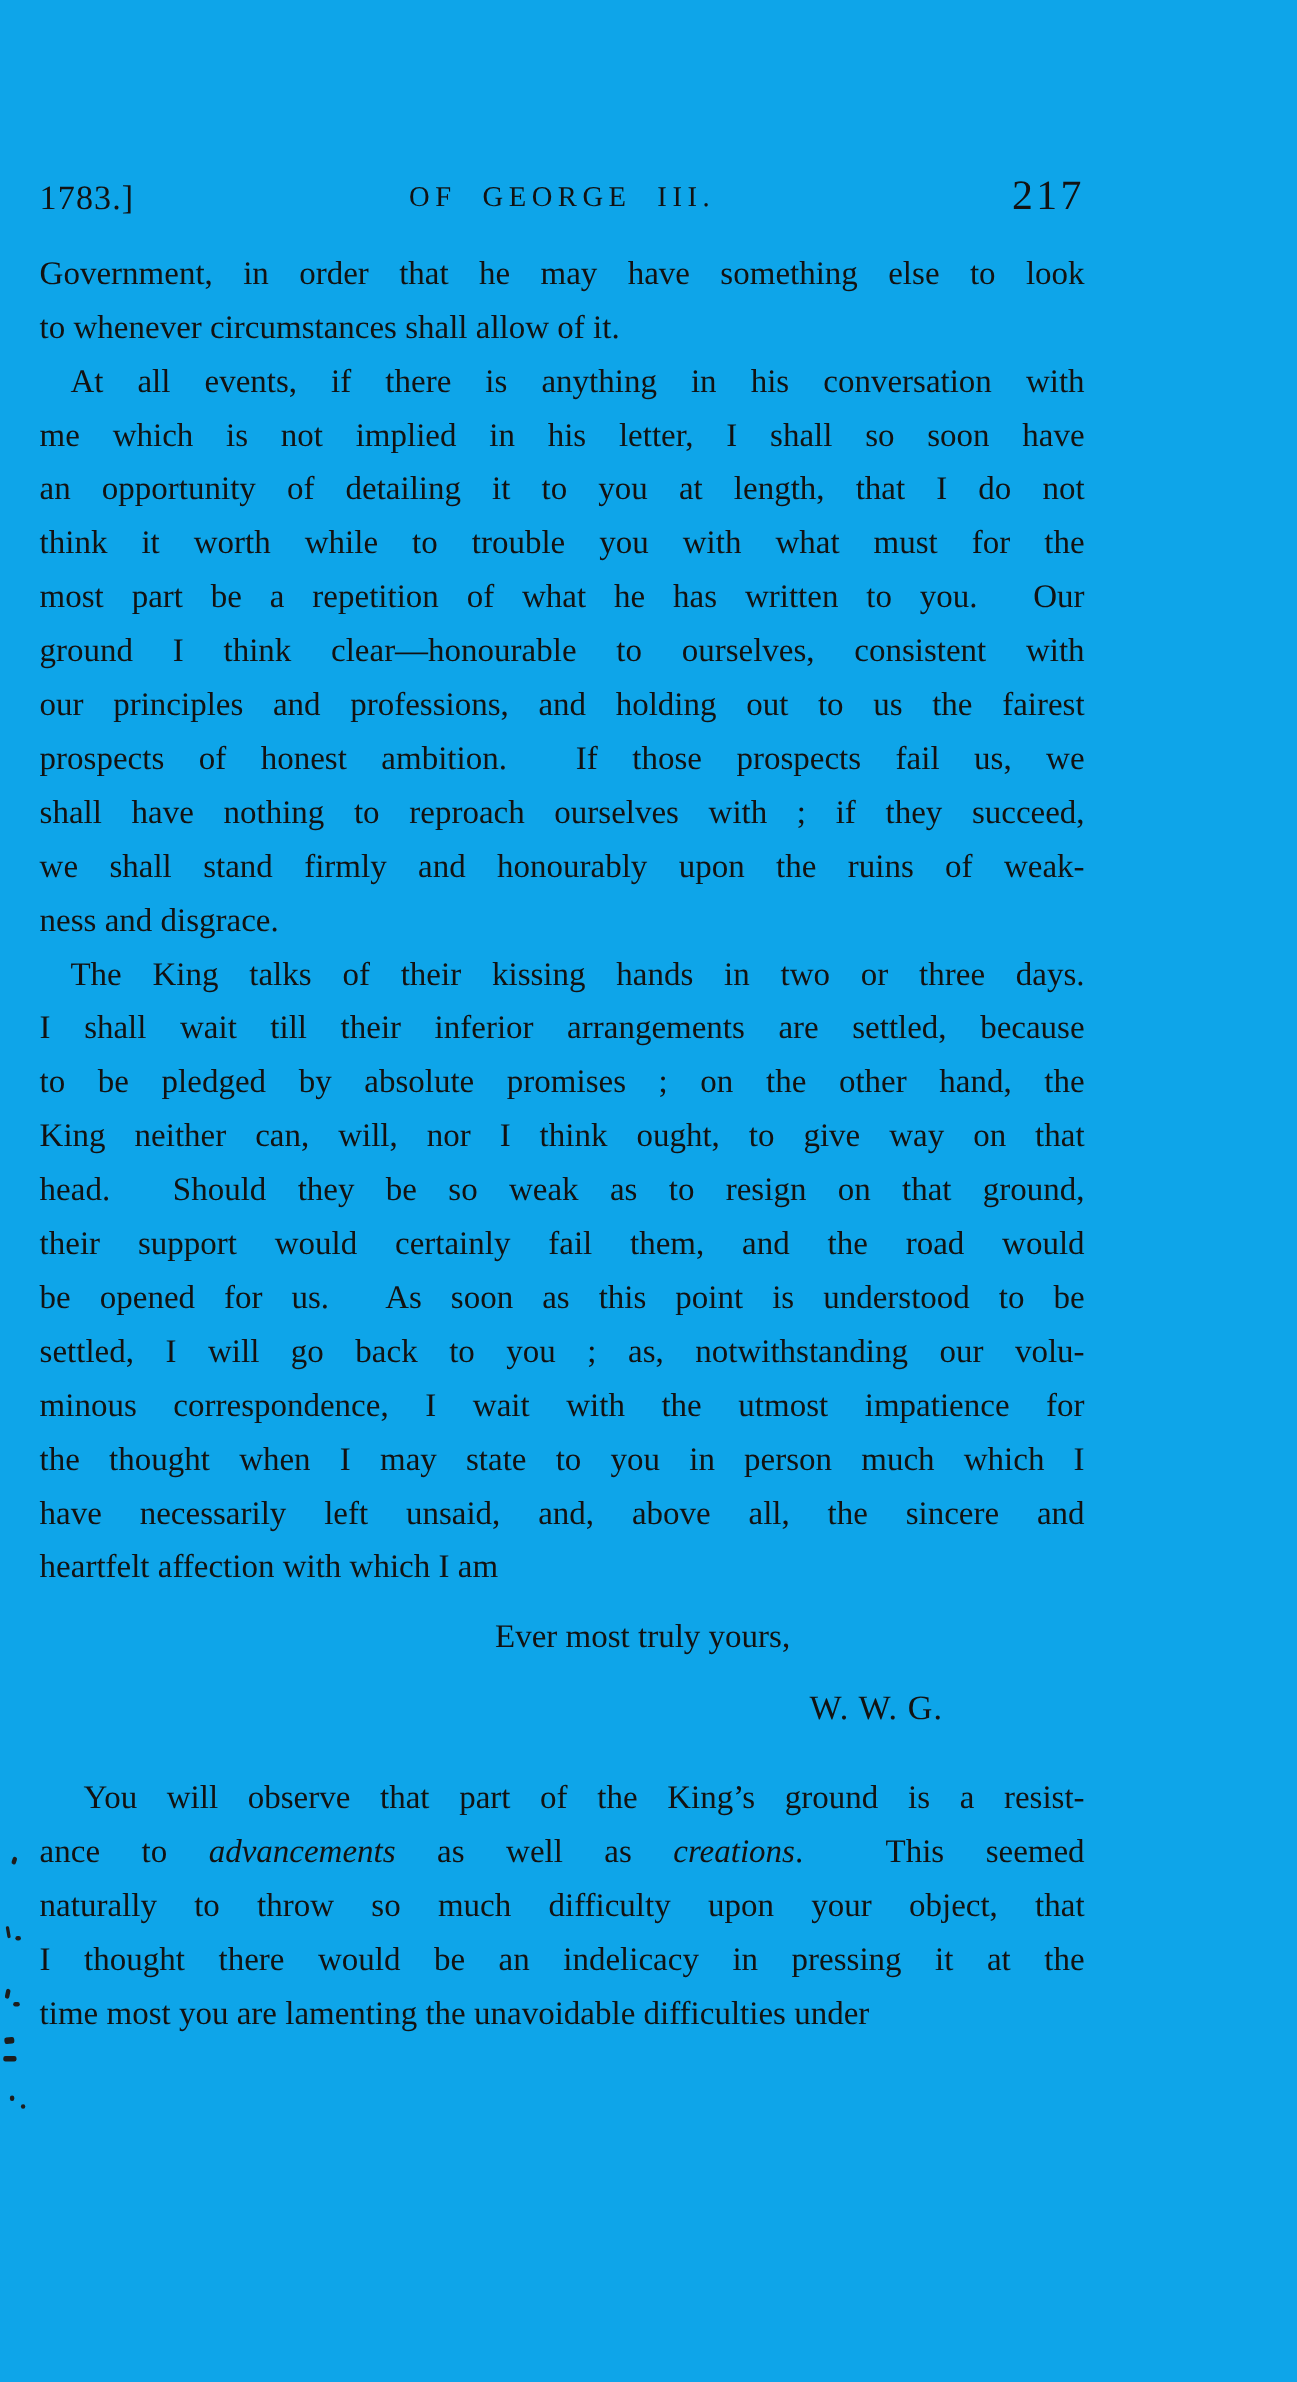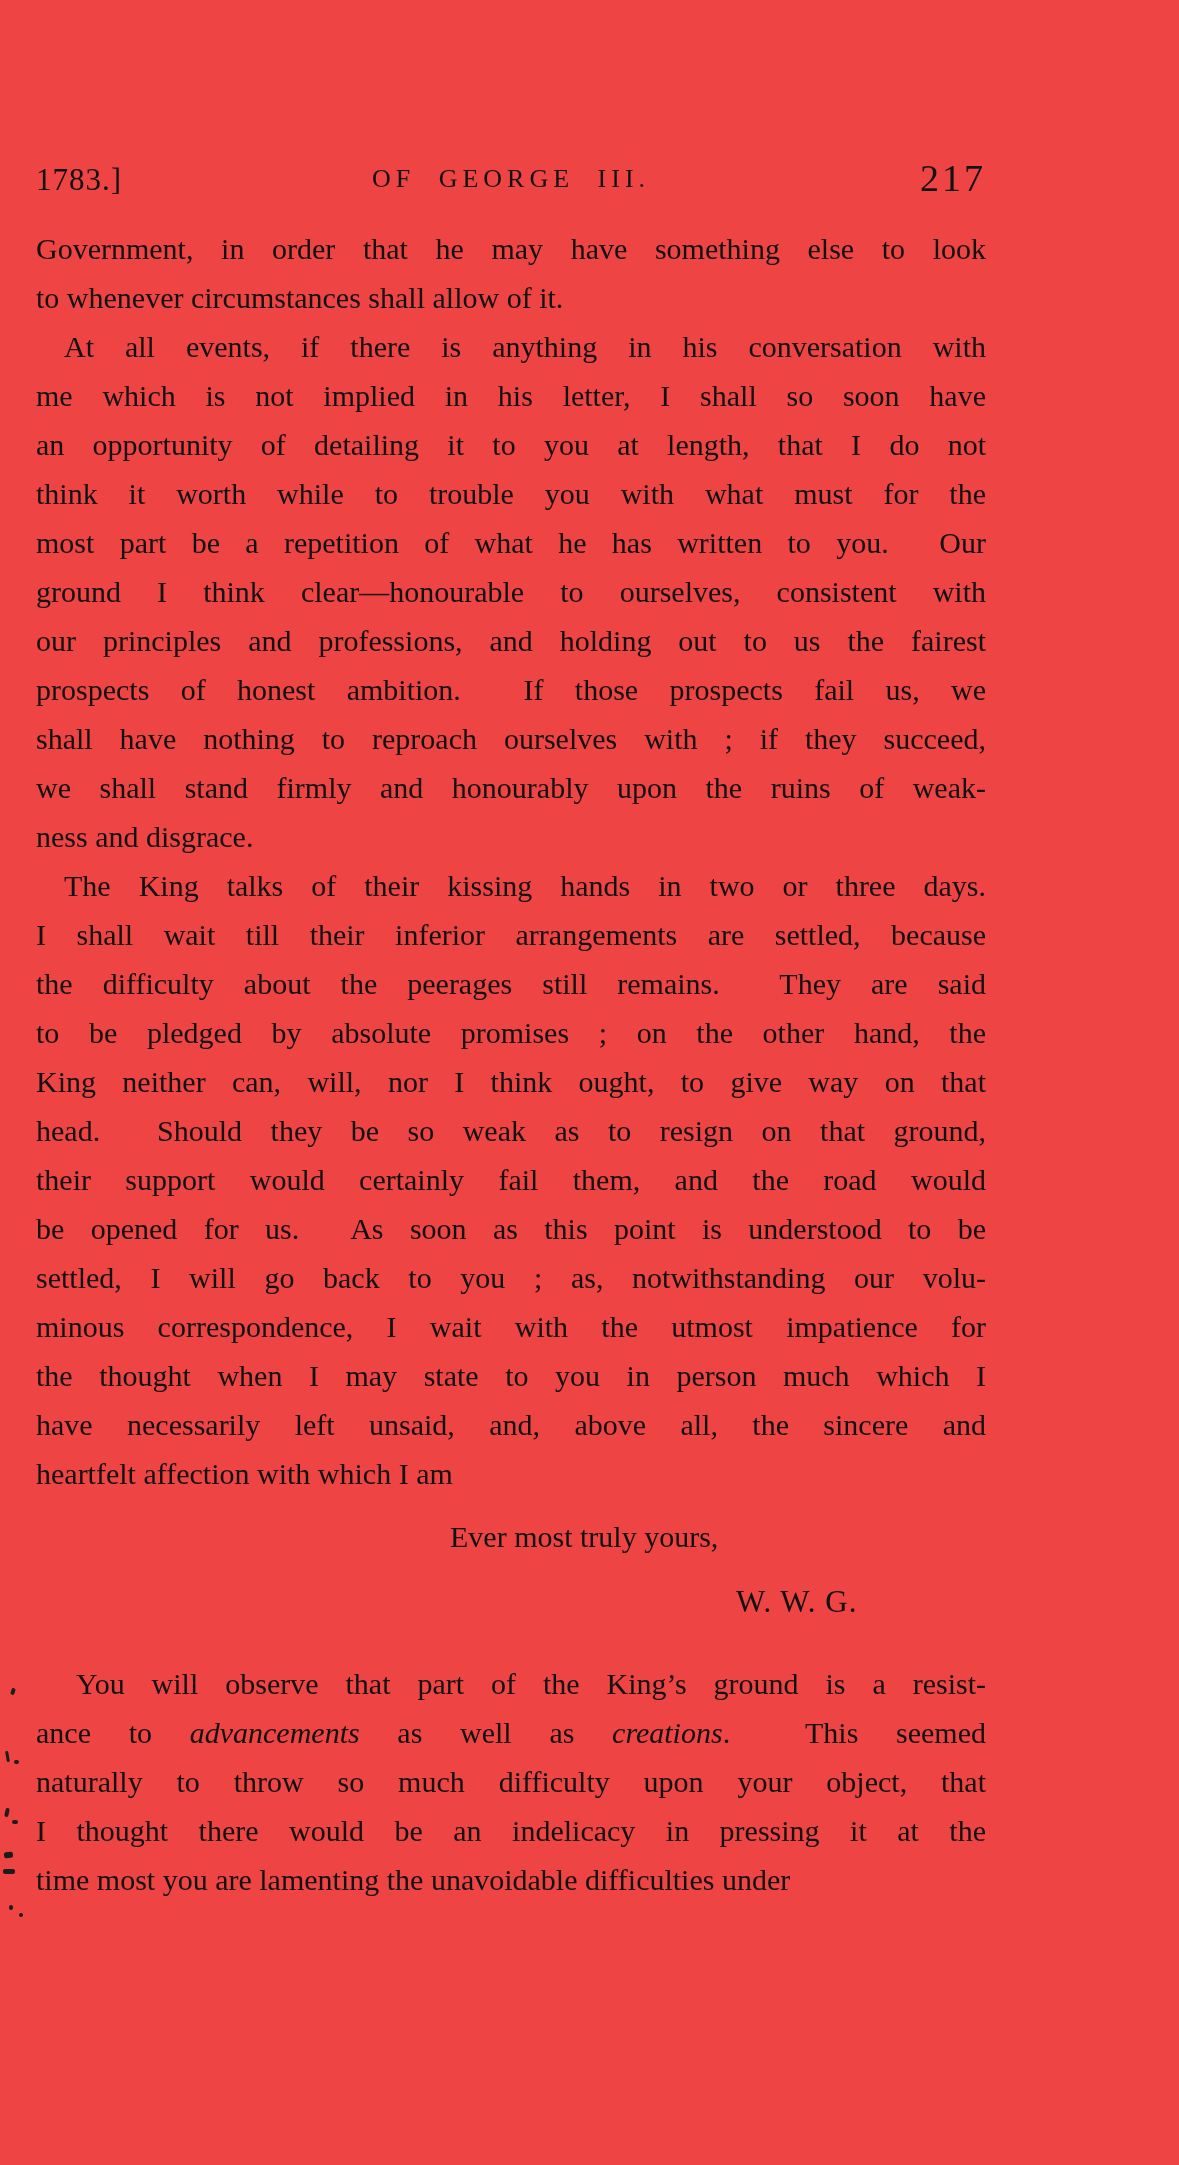--- a/index.html
+++ b/index.html
@@ -4,21 +4,21 @@
 <style>
   html, body {
     margin: 0;
     padding: 0;
     background: #ffffff;
   }
   .page {
     position: relative;
     width: 1179px;
     height: 2165px;
-    background: #ef4444;
+    background: #0ea5e9;
     overflow: hidden;
     font-family: "Liberation Serif", "DejaVu Serif", serif;
     color: #121212;
   }
   .text-block {
     position: absolute;
     left: 36px;
     top: 148px;
     width: 950px;
   }
@@ -135,21 +135,20 @@
             <div class="line"><span>ground I think clear—honourable to ourselves, consistent with</span></div>
             <div class="line"><span>our principles and professions, and holding out to us the fairest</span></div>
             <div class="line"><span>prospects of honest ambition.&nbsp; If those prospects fail us, we</span></div>
             <div class="line"><span>shall have nothing to reproach ourselves with ; if they succeed,</span></div>
             <div class="line"><span>we shall stand firmly and honourably upon the ruins of weak-</span></div>
             <div class="line last"><span>ness and disgrace.</span></div>
           </div>
           <div class="paragraph">
             <div class="line" style="text-indent: 28px;"><span>The King talks of their kissing hands in two or three days.</span></div>
             <div class="line"><span>I shall wait till their inferior arrangements are settled, because</span></div>
-            <div class="line"><span>the difficulty about the peerages still remains.&nbsp; They are said</span></div>
             <div class="line"><span>to be pledged by absolute promises ; on the other hand, the</span></div>
             <div class="line"><span>King neither can, will, nor I think ought, to give way on that</span></div>
             <div class="line"><span>head.&nbsp; Should they be so weak as to resign on that ground,</span></div>
             <div class="line"><span>their support would certainly fail them, and the road would</span></div>
             <div class="line"><span>be opened for us.&nbsp; As soon as this point is understood to be</span></div>
             <div class="line"><span>settled, I will go back to you ; as, notwithstanding our volu-</span></div>
             <div class="line"><span>minous correspondence, I wait with the utmost impatience for</span></div>
             <div class="line"><span>the thought when I may state to you in person much which I</span></div>
             <div class="line"><span>have necessarily left unsaid, and, above all, the sincere and</span></div>
             <div class="line last"><span>heartfelt affection with which I am</span></div>

